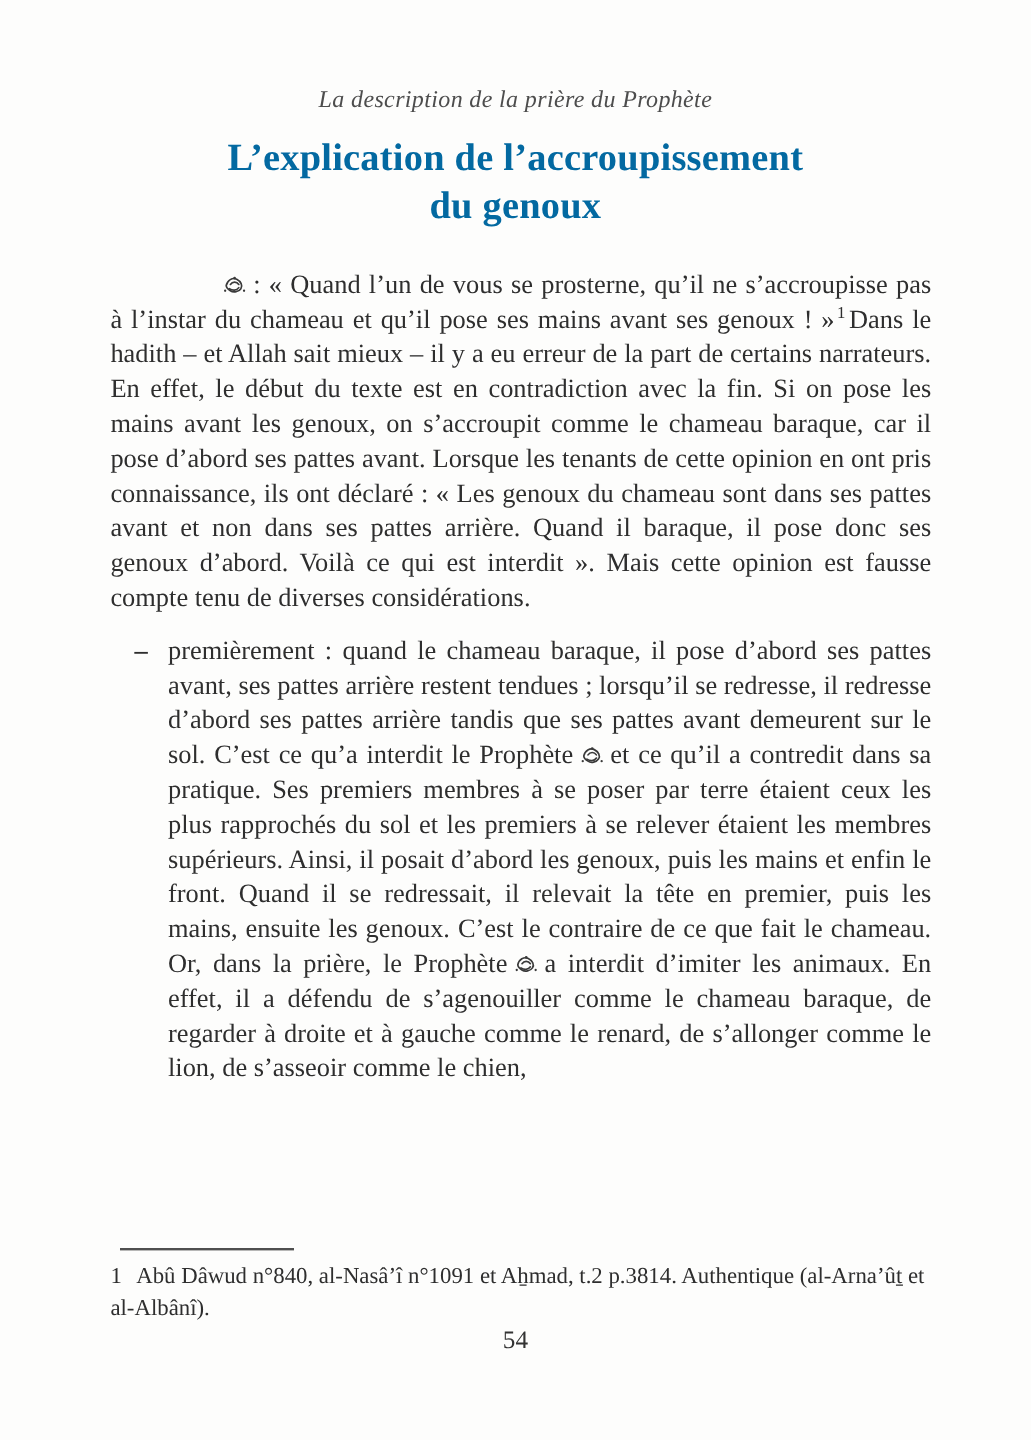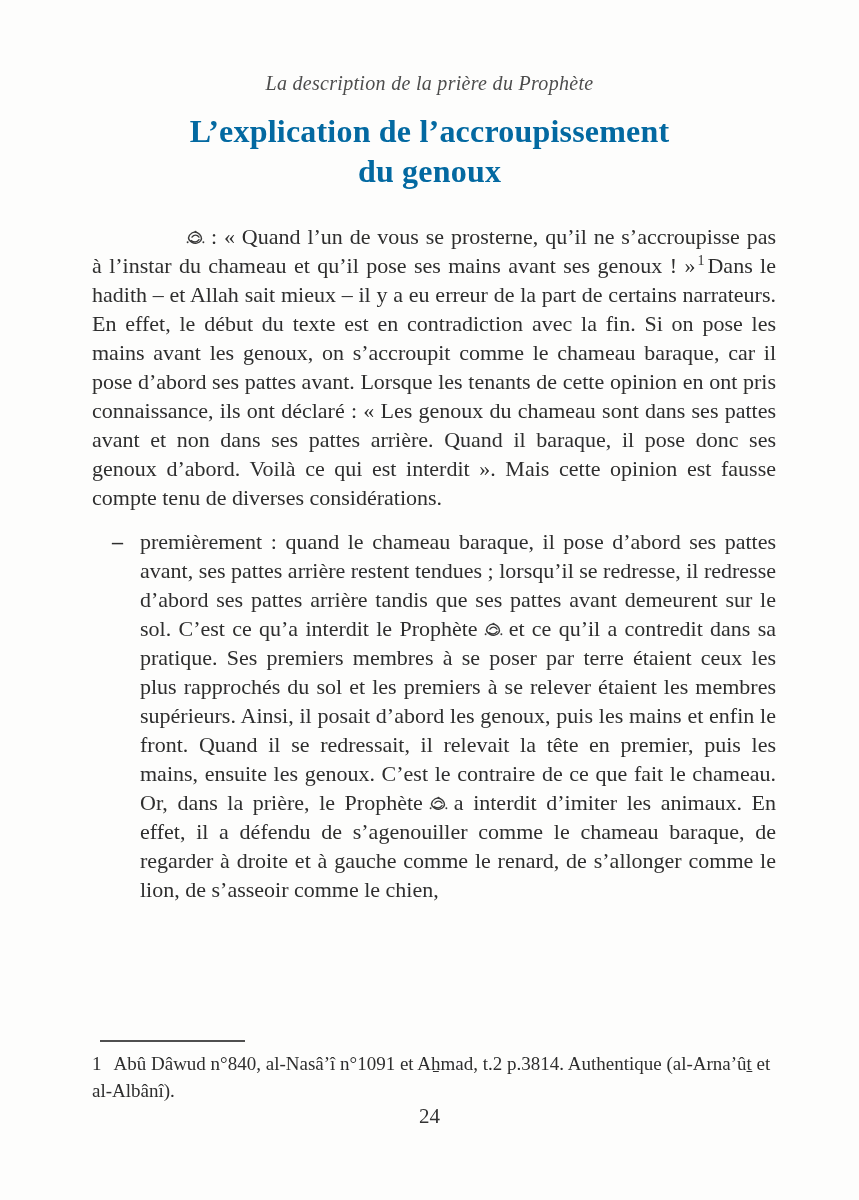--- a/index.html
+++ b/index.html
@@ -155,15 +155,15 @@
             </g>
           </svg></span><span>a interdit d’imiter les animaux. En effet, il a défendu de s’agenouiller comme le chameau baraque, de regarder à droite et à gauche comme le renard, de s’allonger comme le lion, de s’asseoir comme le chien,</span></div>
 
   </div>
 
   <div class="footnote-block">
     <div class="footnote-rule"></div>
     <p class="footnote-text"><span class="fn-num">1</span><span>Abû Dâwud n°840, al-Nasâ’î n°1091 et Aẖmad, t.2 p.3814. Authentique (al-Arna’ûṯ et al-Albânî).</span></p>
   </div>
 
-  <div class="page-number">24</div>
+  <div class="page-number">54</div>
 
 </div>
 
 </body></html>

